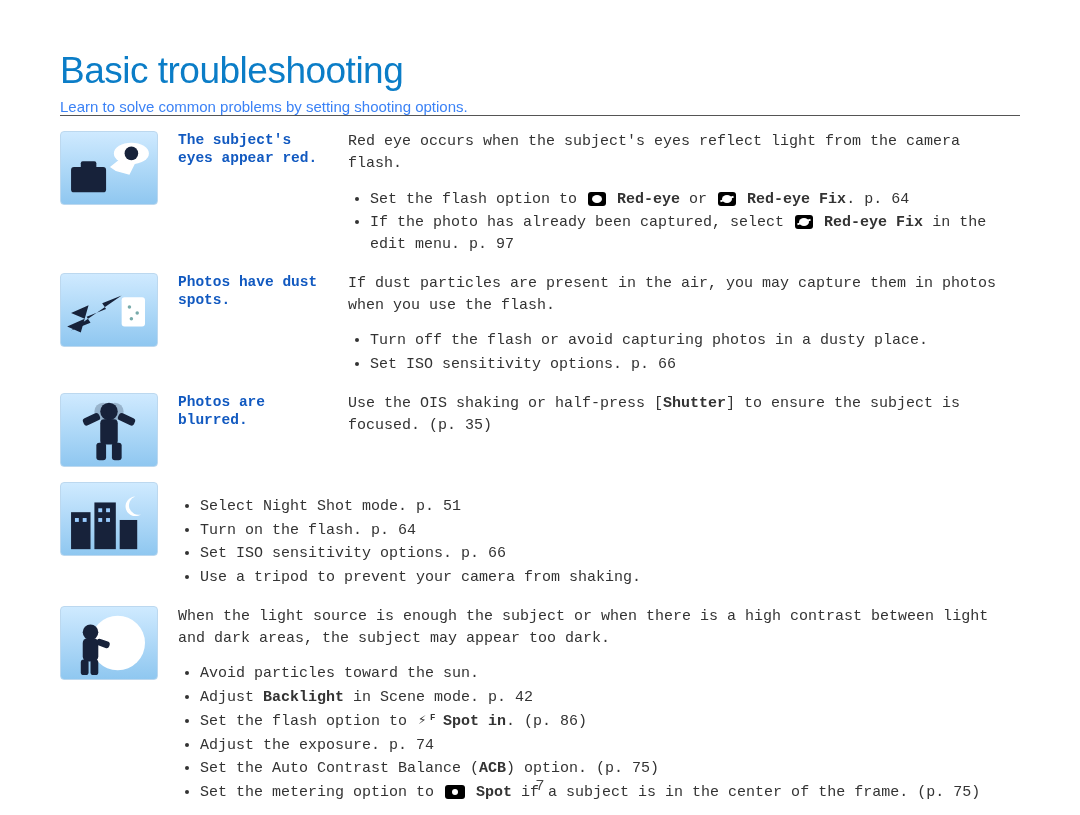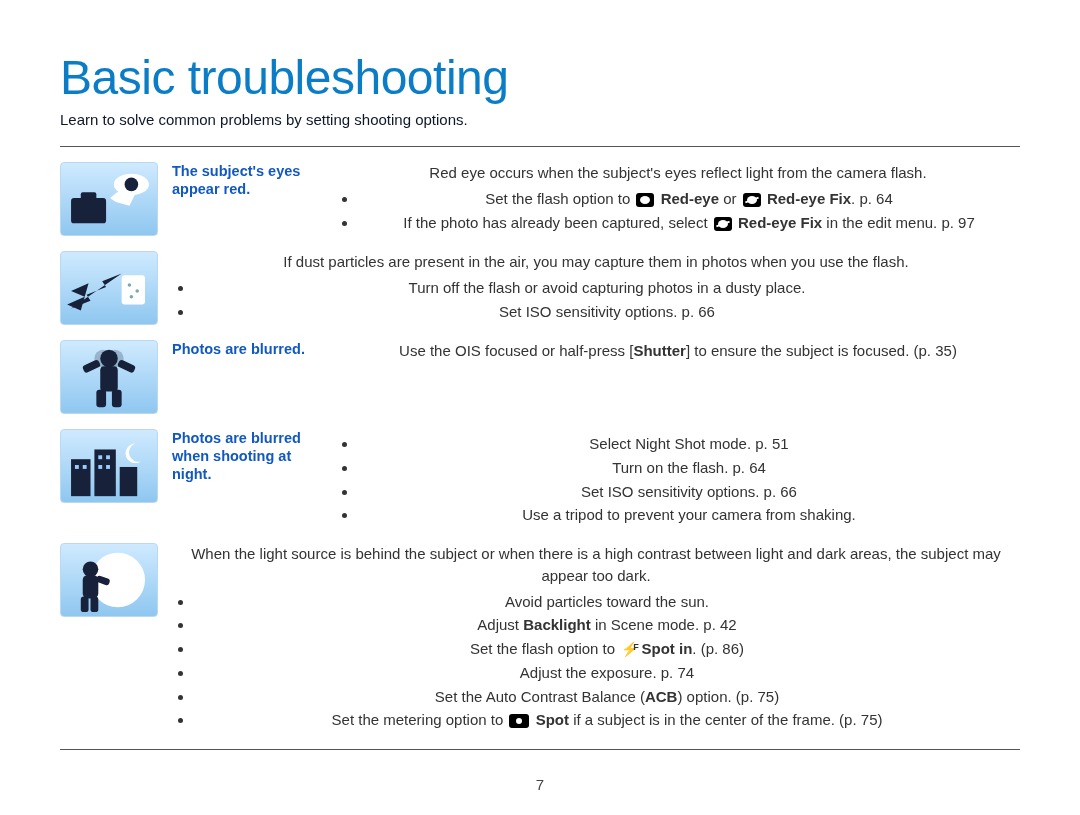--- a/index.html
+++ b/index.html
@@ -6,37 +6,37 @@
   body {
     font-family: Arial, Helvetica, sans-serif;
     background: #fff;
     color: #333;
     width: 1080px;
     height: 815px;
     padding: 50px 60px 0 60px;
     position: relative;
   }
   h1.page-title {
-    font-size: 48px;
+    font-size: 37px;
     font-weight: 400;
     color: #0b7dc7;
     margin-bottom: 6px;
     letter-spacing: -0.5px;
   }
   p.subtitle {
     font-size: 15px;
-    color: #0f172a;
-    margin-bottom: 18px;
+    color: #3b82f6;
   }
   .rule { height: 1px; background: #555; margin-bottom: 10px; }
   .row {
     display: flex;
     align-items: flex-start;
-    gap: 14px;
+    gap: 20px;
     padding: 5px 0 10px 0;
+    font-family: Liberation Mono, monospace;
   }
   .thumb {
     width: 98px;
     height: 74px;
     flex: 0 0 98px;
     border: 1px solid #bcd8ef;
     border-radius: 4px;
     background: linear-gradient(#cfeaff, #8fc7f0);
     position: relative;
     overflow: hidden;
@@ -47,26 +47,25 @@
     color: #1159c0;
     font-weight: 700;
     font-size: 14.5px;
     line-height: 1.25;
   }
   .desc {
     flex: 1;
     font-size: 15px;
     color: #333;
     line-height: 1.45;
-    text-align: center;
   }
   .desc ul {
     list-style: disc;
     margin-left: 22px;
-    margin-top: 4px;
+    margin-top: 14px;
   }
   .desc li { margin-bottom: 2px; }
   .bold { font-weight: 700; }
   .icon-inline {
     display: inline-block;
     vertical-align: middle;
     width: 18px; height: 14px;
     background: #000;
     border-radius: 3px;
     position: relative;
@@ -152,20 +151,21 @@
   <div class="thumb">
     <svg viewBox="0 0 98 74">
       <path d="M10 58 L30 50 L26 44 L46 36 L42 30 L62 22" fill="#17223a"></path>
       <polygon points="20,60 6,54 24,46 10,40 28,32" fill="#17223a"></polygon>
       <rect x="62" y="24" width="24" height="30" rx="3" fill="#fff"></rect>
       <circle cx="70" cy="34" r="1.8" fill="#7aa"></circle>
       <circle cx="78" cy="40" r="1.8" fill="#7aa"></circle>
       <circle cx="72" cy="46" r="1.8" fill="#7aa"></circle>
     </svg>
   </div>
+  <div class="label">Photos have dust spots.</div>
   <div class="desc">
     <div>If dust particles are present in the air, you may capture them in photos when you use the flash.</div>
     <ul>
       <li>Turn off the flash or avoid capturing photos in a dusty place.</li>
       <li>Set ISO sensitivity options. p. 66</li>
     </ul>
   </div>
 </div>
 
 <div class="row">
@@ -177,41 +177,40 @@
       <rect x="58" y="22" width="18" height="8" rx="3" fill="#17223a" transform="rotate(25 67 26)"></rect>
       <rect x="36" y="50" width="10" height="18" rx="3" fill="#17223a"></rect>
       <rect x="52" y="50" width="10" height="18" rx="3" fill="#17223a"></rect>
       <circle cx="49" cy="18" r="9" fill="#17223a" opacity="0.25" transform="translate(6,0)"></circle>
       <circle cx="49" cy="18" r="9" fill="#17223a" opacity="0.25" transform="translate(-6,0)"></circle>
     </svg>
   </div>
   <div class="label">Photos are blurred.</div>
   <div class="desc">
     <div>
-      <span>Use the OIS focused or half-press [</span><span class="bold">Shutter</span><span>] to ensure the subject is focused. (p. 35)</span>
+      <span>Use the OIS shaking or half-press [</span><span class="bold">Shutter</span><span>] to ensure the subject is focused. (p. 35)</span>
     </div>
   </div>
 </div>
 
 <div class="row">
   <div class="thumb">
     <svg viewBox="0 0 98 74">
       <path d="M76 14 a10 10 0 1 0 6 18 a8 8 0 1 1 -6 -18" fill="#fff"></path>
       <rect x="10" y="30" width="20" height="38" fill="#17223a"></rect>
       <rect x="34" y="20" width="22" height="48" fill="#17223a"></rect>
       <rect x="60" y="38" width="18" height="30" fill="#17223a"></rect>
       <rect x="14" y="36" width="4" height="4" fill="#9cf"></rect>
       <rect x="22" y="36" width="4" height="4" fill="#9cf"></rect>
       <rect x="38" y="26" width="4" height="4" fill="#9cf"></rect>
       <rect x="46" y="26" width="4" height="4" fill="#9cf"></rect>
       <rect x="38" y="36" width="4" height="4" fill="#9cf"></rect>
       <rect x="46" y="36" width="4" height="4" fill="#9cf"></rect>
     </svg>
   </div>
-  <div class="label">Photos are blurred when shooting at night.</div>
   <div class="desc">
     <ul>
       <li>Select Night Shot mode. p. 51</li>
       <li>Turn on the flash. p. 64</li>
       <li>Set ISO sensitivity options. p. 66</li>
       <li>Use a tripod to prevent your camera from shaking.</li>
     </ul>
   </div>
 </div>
 
@@ -220,21 +219,21 @@
     <svg viewBox="0 0 98 74">
       <circle cx="58" cy="37" r="28" fill="#fff"></circle>
       <circle cx="30" cy="26" r="8" fill="#17223a"></circle>
       <rect x="22" y="32" width="16" height="24" rx="5" fill="#17223a"></rect>
       <rect x="36" y="34" width="14" height="7" rx="3" fill="#17223a" transform="rotate(20 43 37)"></rect>
       <rect x="20" y="54" width="8" height="16" rx="3" fill="#17223a"></rect>
       <rect x="30" y="54" width="8" height="16" rx="3" fill="#17223a"></rect>
     </svg>
   </div>
   <div class="desc">
-    <div>When the light source is behind the subject or when there is a high contrast between light and dark areas, the subject may appear too dark.</div>
+    <div>When the light source is enough the subject or when there is a high contrast between light and dark areas, the subject may appear too dark.</div>
     <ul>
       <li>Avoid particles toward the sun.</li>
       <li>
         <span>Adjust </span><span class="bold">Backlight</span><span> in Scene mode. p. 42</span>
       </li>
       <li>
         <span>Set the flash option to </span><span class="icon-flash icon-flash-f"></span><span> </span><span class="bold">Spot in</span><span>. (p. 86)</span>
       </li>
       <li>Adjust the exposure. p. 74</li>
       <li>

